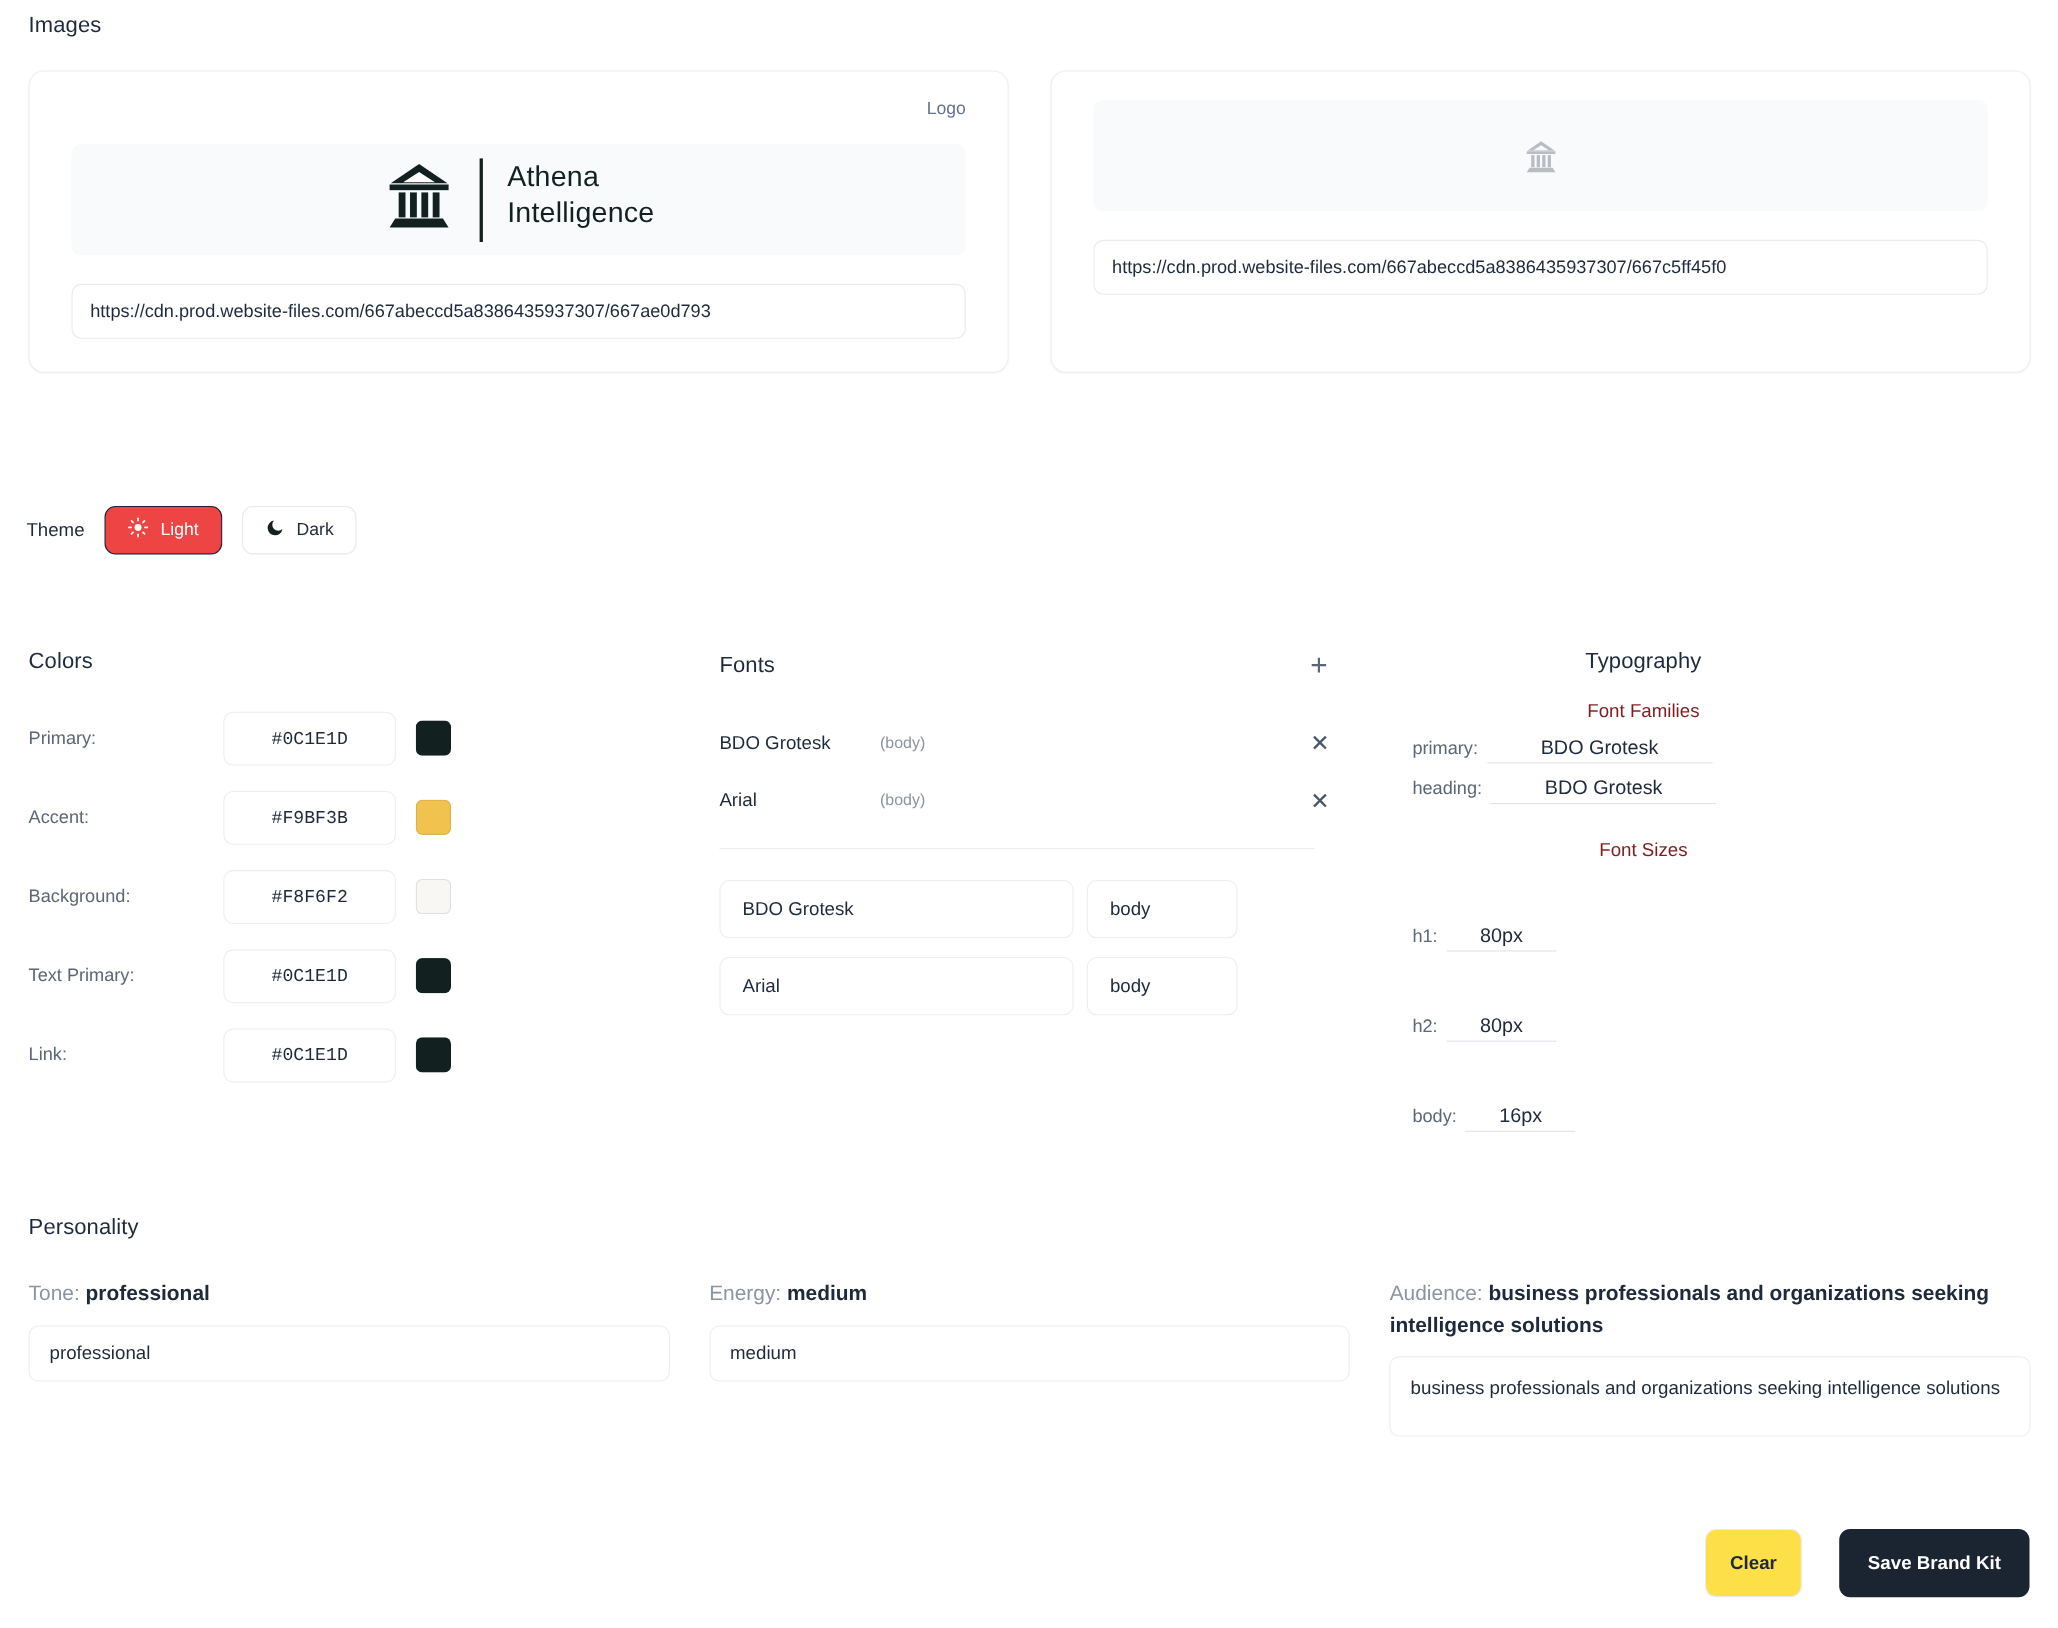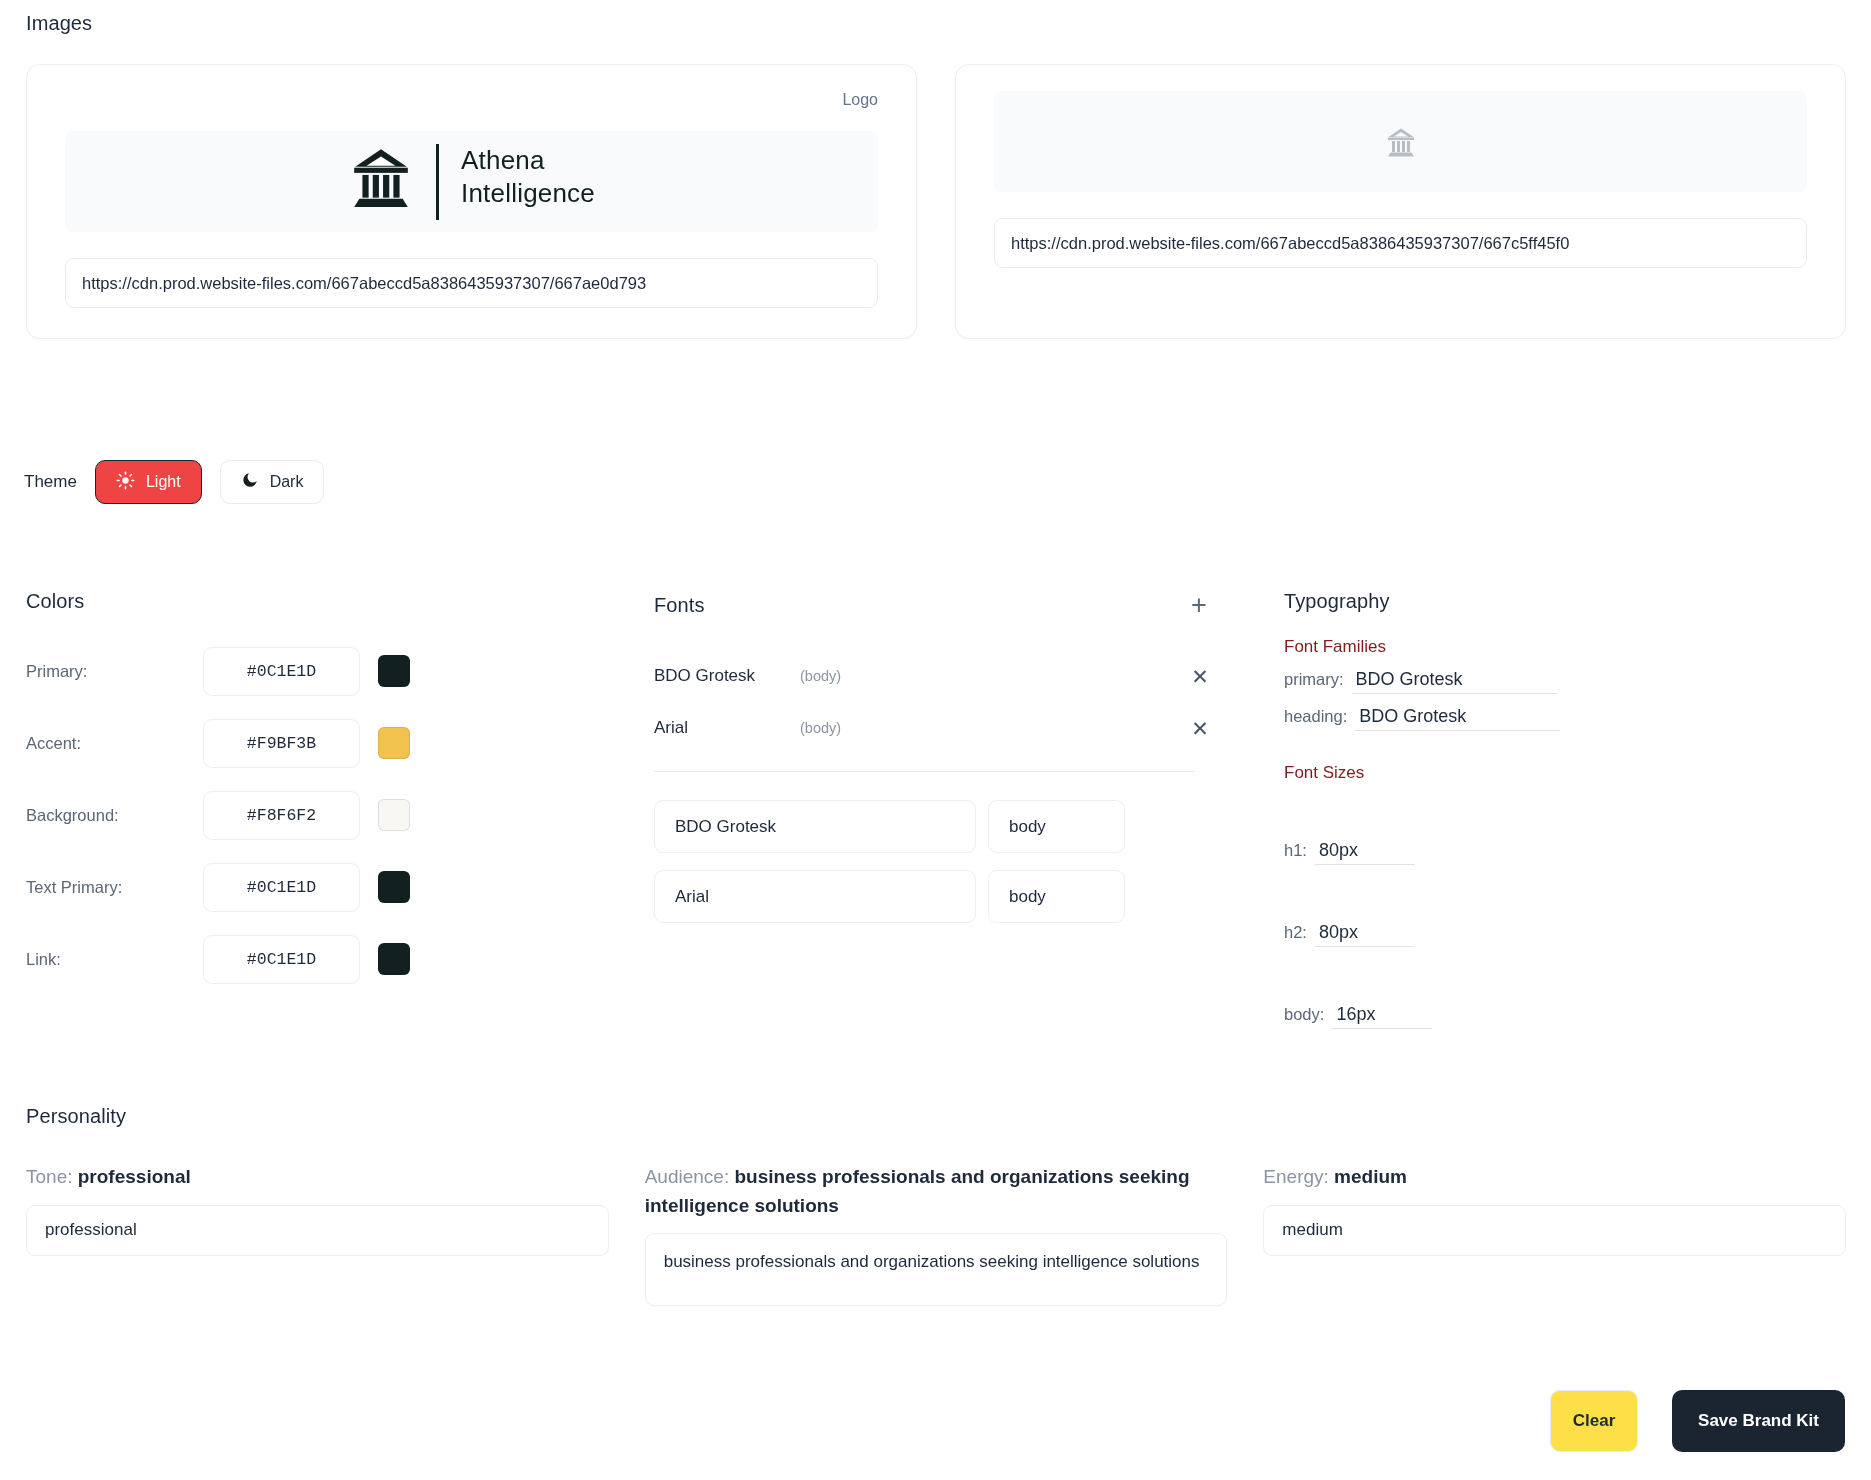--- a/index.html
+++ b/index.html
@@ -157,21 +157,21 @@
     position: absolute;
     left: 0;
     top: 590px;
     width: 1871px;
     height: 400px;
     padding-left: 31px;
   }
 
   .col-colors { position: absolute; left: 26px; top: 0; width: 480px; }
   .col-fonts  { position: absolute; left: 654px; top: 0; width: 560px; }
-  .col-typo   { position: absolute; left: 1284px; top: 0; width: 420px; }
+  .col-typo   { position: absolute; left: 1284px; top: 0; width: 420px; text-align: center; }
 
   .colors-title { margin-bottom: 28px; }
 
   .color-row {
     display: flex;
     align-items: center;
     height: 60px;
     margin-bottom: 12px;
   }
 
@@ -639,36 +639,36 @@
     <div class="persona-grid">
 
       <div class="persona-col">
         <div class="persona-head">
           <span class="k">Tone:</span>
           <span class="v">professional</span>
         </div>
         <input class="persona-input" value="professional" style="">
       </div>
 
+      <div class="persona-col">
+        <div class="persona-head">
+          <span class="k">Energy:</span>
+          <span class="v">medium</span>
+        </div>
+        <input class="persona-input" value="medium" style="">
+      </div>
+
       <div class="persona-col wide">
         <div class="persona-head">
           <span class="k">Audience:</span>
           <span class="v">business professionals and organizations seeking intelligence solutions</span>
         </div>
         <textarea class="persona-textarea" style="">business professionals and organizations seeking intelligence solutions</textarea>
       </div>
 
-      <div class="persona-col">
-        <div class="persona-head">
-          <span class="k">Energy:</span>
-          <span class="v">medium</span>
-        </div>
-        <input class="persona-input" value="medium" style="">
-      </div>
-
     </div>
   </div>
 
   <div class="footer">
     <button class="btn-clear">Clear</button>
     <button class="btn-save">Save Brand Kit</button>
   </div>
 
 </div>
 

